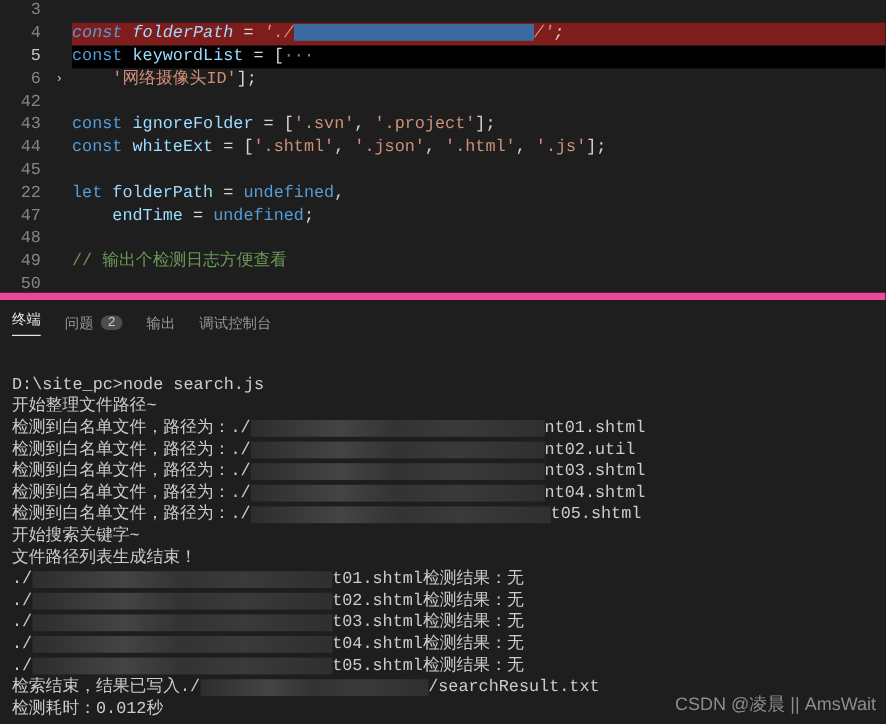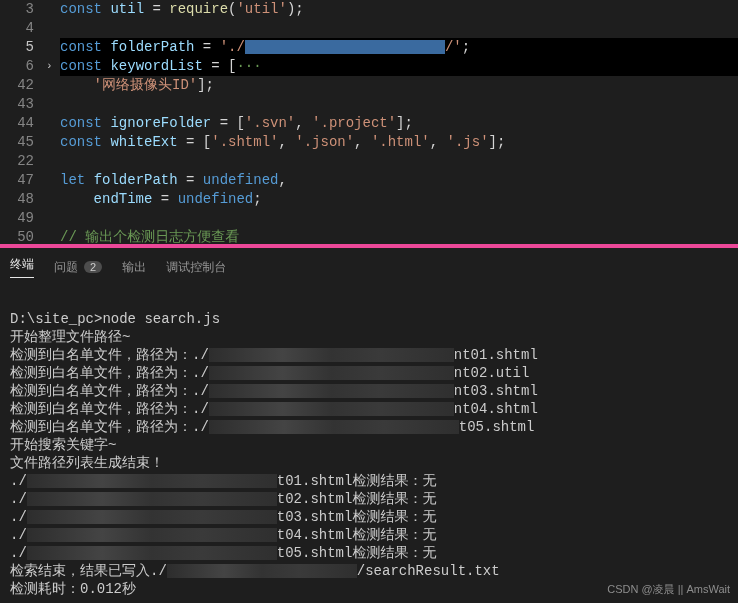--- a/index.html
+++ b/index.html
@@ -31,21 +31,21 @@
 .fold-col {
   width: 14px;
   line-height: 19px;
 }
 .fold-col .fold { height: 19px; color: #c5c5c5; font-size: 11px; cursor: pointer; }
 .code {
   flex: 1;
   line-height: 19px;
 }
 .code .line { height: 19px; white-space: pre; }
-.code .line.hl { background: #000000; }
+.code .line.hl { background: #7f1d1d; font-style: italic; }
 .code .line.hl .obscured { background: #3a6a9f; }
 .code .line.cur { background: #000000; }
 .kw { color: #569cd6; }
 .var { color: #9cdcfe; }
 .fn { color: #dcdcaa; }
 .str { color: #ce9178; }
 .punct { color: #d4d4d4; }
 .undef { color: #569cd6; }
 .comment { color: #6a9955; }
 .obscured {
@@ -54,21 +54,21 @@
   height: 14px;
   vertical-align: middle;
   filter: blur(0.3px);
 }
 .panel-tabs {
   display: flex;
   gap: 20px;
   padding: 8px 10px 4px 10px;
   font-size: 12px;
   color: #969696;
-  border-top: 4px solid #ec4899;
+  border-top: 6px solid #ec4899;
   font-family: -apple-system, "Segoe UI", sans-serif;
 }
 .panel-tabs .tab { cursor: pointer; display: flex; align-items: center; gap: 6px; }
 .panel-tabs .tab.active { color: #e7e7e7; border-bottom: 1px solid #e7e7e7; padding-bottom: 4px; }
 .badge {
   background: #4d4d4d;
   color: #ccc;
   border-radius: 8px;
   padding: 0 6px;
   font-size: 11px;
@@ -85,21 +85,21 @@
   height: 14px;
   vertical-align: middle;
   background: linear-gradient(90deg, #2d2d2d, #444 30%, #333 50%, #3a3a3a 70%, #2f2f2f);
   filter: blur(0.4px);
 }
 .watermark {
   position: absolute;
   right: 8px;
   bottom: 6px;
   color: #8d8d8d;
-  font-size: 11px;
+  font-size: 15px;
   font-family: -apple-system, sans-serif;
 }
 </style>
 </head>
 <body>
 
 <div class="editor">
   <div class="gutter">
     <div class="ln">3</div>
     <div class="ln">4</div>
@@ -124,21 +124,20 @@
       <div class="fold"></div>
       <div class="fold"></div>
       <div class="fold"></div>
       <div class="fold"></div>
       <div class="fold"></div>
       <div class="fold"></div>
       <div class="fold"></div>
       <div class="fold"></div>
   </div>
   <div class="code">
-    <div class="line"><span class="kw">const</span> <span class="var">util</span><span class="punct"> = </span><span class="fn">require</span><span class="punct">(</span><span class="str">'util'</span><span class="punct">);</span></div>
     <div class="line"></div>
     <div class="line hl"><span class="kw">const</span> <span class="var">folderPath</span><span class="punct"> = </span><span class="str">'./</span><span class="obscured" style="width:200px"></span><span class="str">/'</span><span class="punct">;</span></div>
     <div class="line cur"><span class="kw">const</span> <span class="var">keywordList</span><span class="punct"> = [</span><span class="comment">···</span></div>
     <div class="line">    <span class="str">'网络摄像头ID'</span><span class="punct">];</span></div>
     <div class="line"></div>
     <div class="line"><span class="kw">const</span> <span class="var">ignoreFolder</span><span class="punct"> = [</span><span class="str">'.svn'</span><span class="punct">, </span><span class="str">'.project'</span><span class="punct">];</span></div>
     <div class="line"><span class="kw">const</span> <span class="var">whiteExt</span><span class="punct"> = [</span><span class="str">'.shtml'</span><span class="punct">, </span><span class="str">'.json'</span><span class="punct">, </span><span class="str">'.html'</span><span class="punct">, </span><span class="str">'.js'</span><span class="punct">];</span></div>
     <div class="line"></div>
     <div class="line"><span class="kw">let</span> <span class="var">folderPath</span><span class="punct"> = </span><span class="undef">undefined</span><span class="punct">,</span></div>
     <div class="line">    <span class="var">endTime</span><span class="punct"> = </span><span class="undef">undefined</span><span class="punct">;</span></div>

